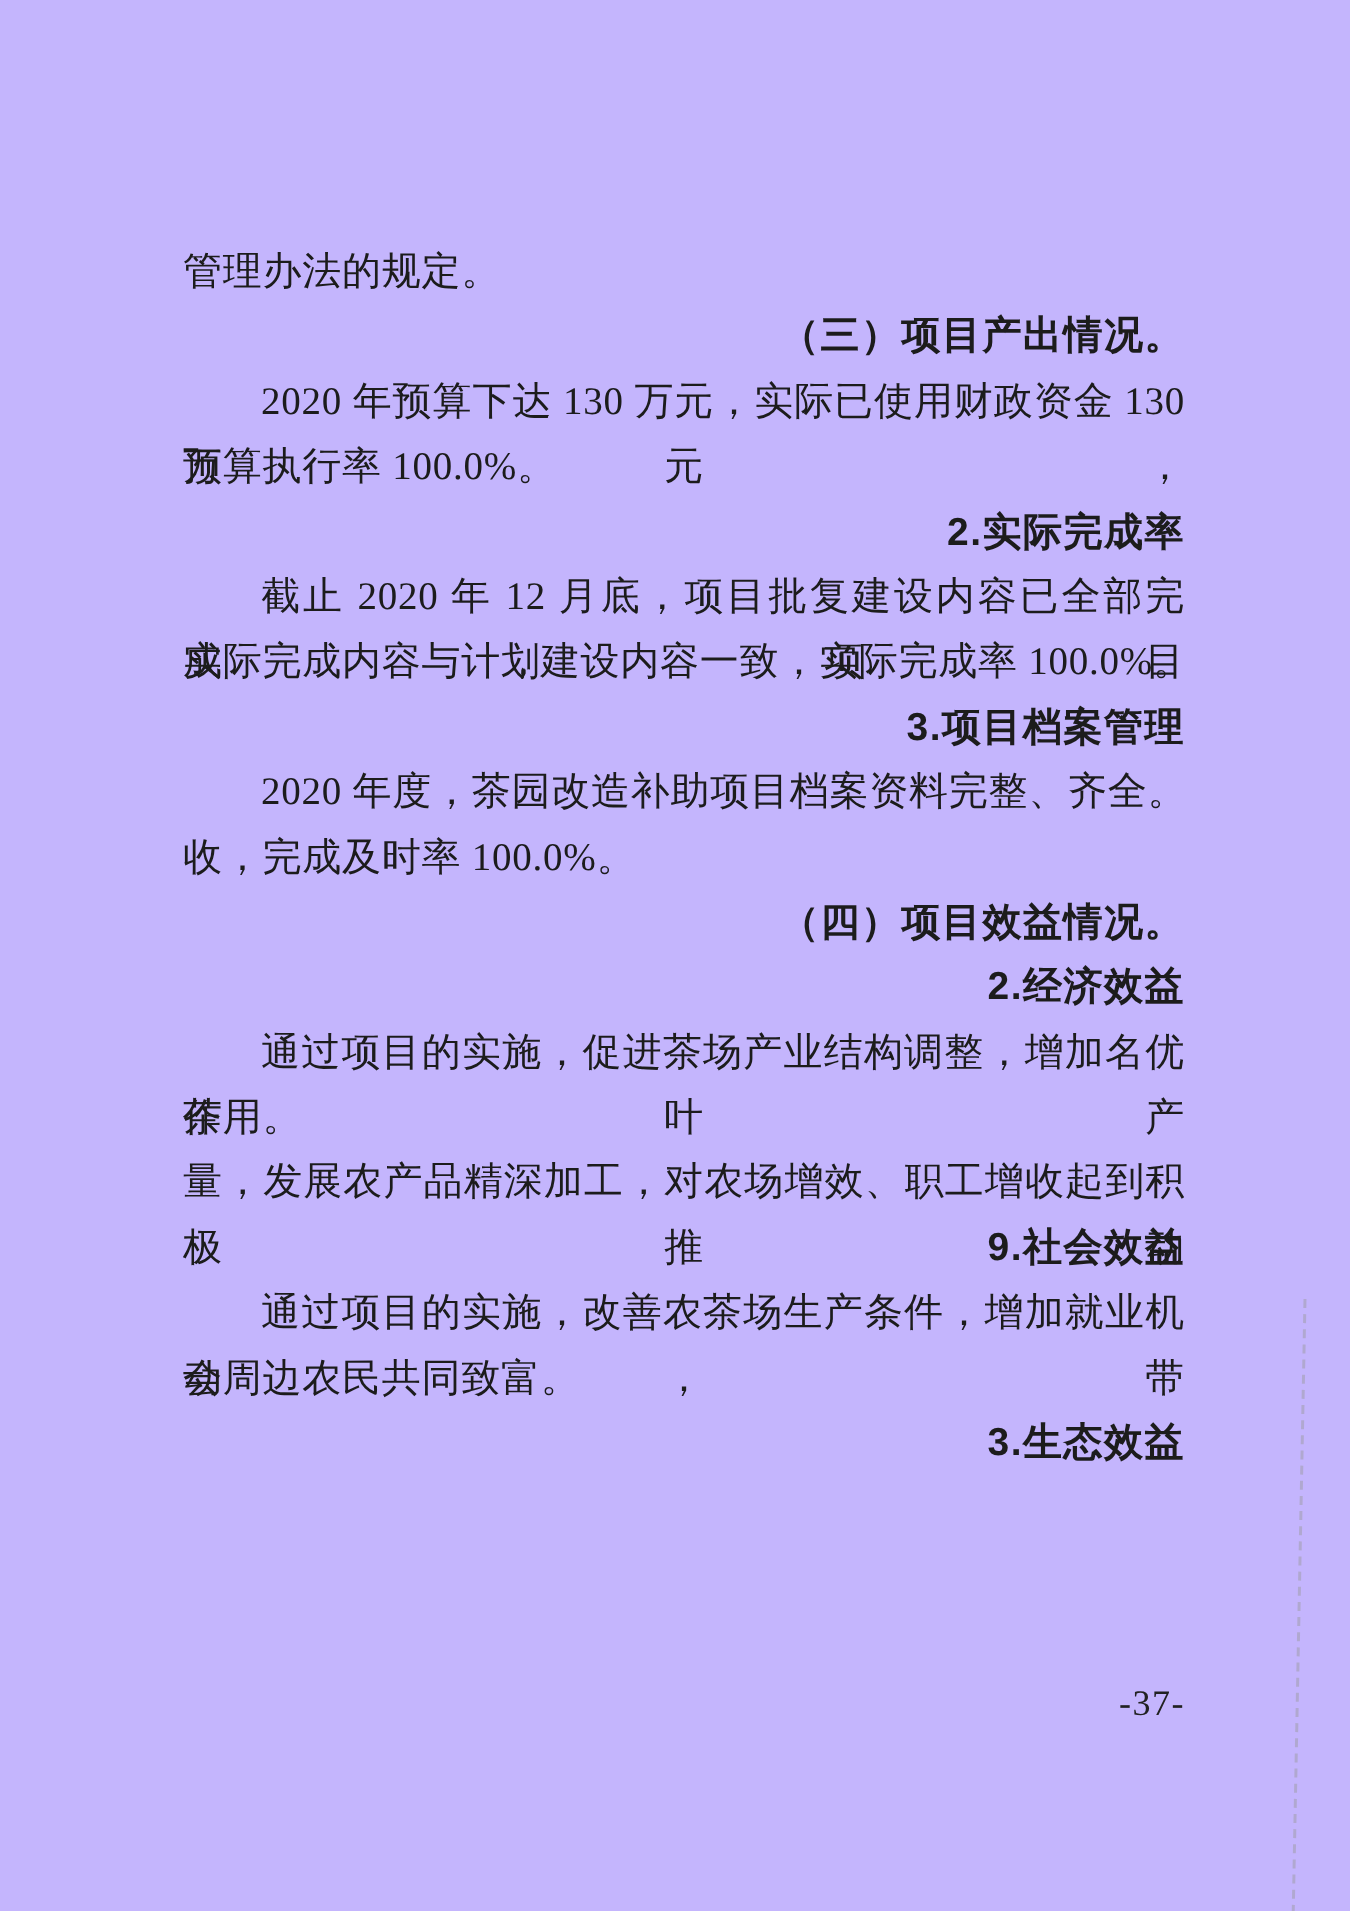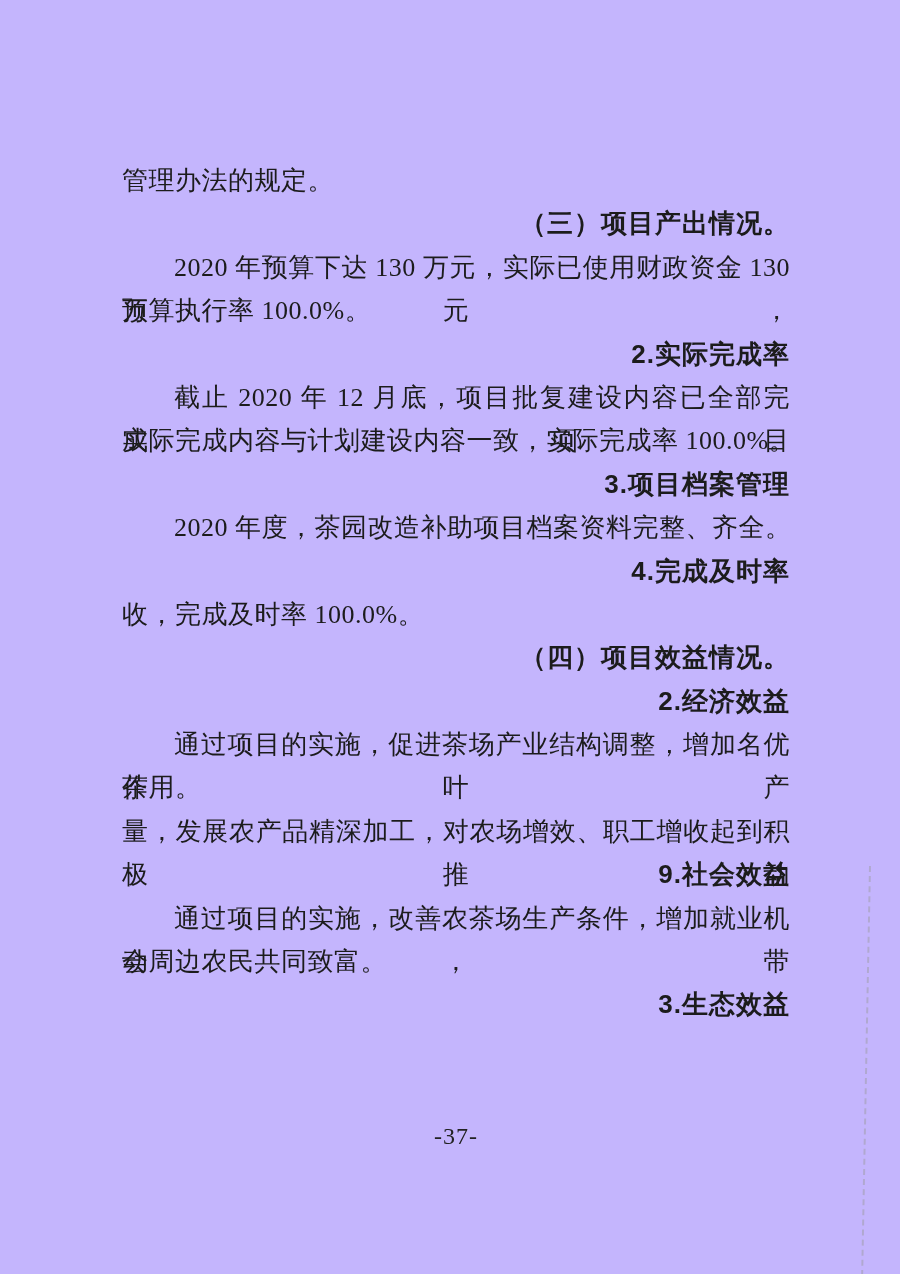--- a/index.html
+++ b/index.html
@@ -45,21 +45,21 @@
   .line.justify {
     white-space: normal;
     text-align: justify;
     text-align-last: justify;
   }
   .page-number {
     position: absolute;
     left: 122px;
     top: 1121px;
     width: 668px;
-    text-align: center;
+    text-align: right;
     font-size: 24px;
     line-height: 30px;
     letter-spacing: 1px;
     font-family: "Liberation Serif", "DejaVu Serif", serif;
     color: #222222;
   }
   .scan-line {
     position: absolute;
     left: 869px;
     top: 866px;
@@ -78,21 +78,20 @@
   <div class="doc-body">
       <div class="line body">管理办法的规定。</div>
       <div class="line heading indent">（三）项目产出情况。</div>
       <div class="line body indent justify">2020 年预算下达 130 万元，实际已使用财政资金 130 万元，</div>
       <div class="line body">预算执行率 100.0%。</div>
       <div class="line heading indent">2.实际完成率</div>
       <div class="line body indent justify">截止 2020 年 12 月底，项目批复建设内容已全部完成，项目</div>
       <div class="line body">实际完成内容与计划建设内容一致，实际完成率 100.0%。</div>
       <div class="line heading indent">3.项目档案管理</div>
       <div class="line body indent">2020 年度，茶园改造补助项目档案资料完整、齐全。</div>
-      <div class="line heading indent">4.完成及时率</div>
       <div class="line body">收，完成及时率 100.0%。</div>
       <div class="line heading indent">（四）项目效益情况。</div>
       <div class="line heading indent">2.经济效益</div>
       <div class="line body indent justify">通过项目的实施，促进茶场产业结构调整，增加名优茶叶产</div>
       <div class="line body">作用。</div>
       <div class="line body justify">量，发展农产品精深加工，对农场增效、职工增收起到积极推动</div>
       <div class="line heading indent">9.社会效益</div>
       <div class="line body indent justify">通过项目的实施，改善农茶场生产条件，增加就业机会，带</div>
       <div class="line body">动周边农民共同致富。</div>
       <div class="line heading indent">3.生态效益</div>

